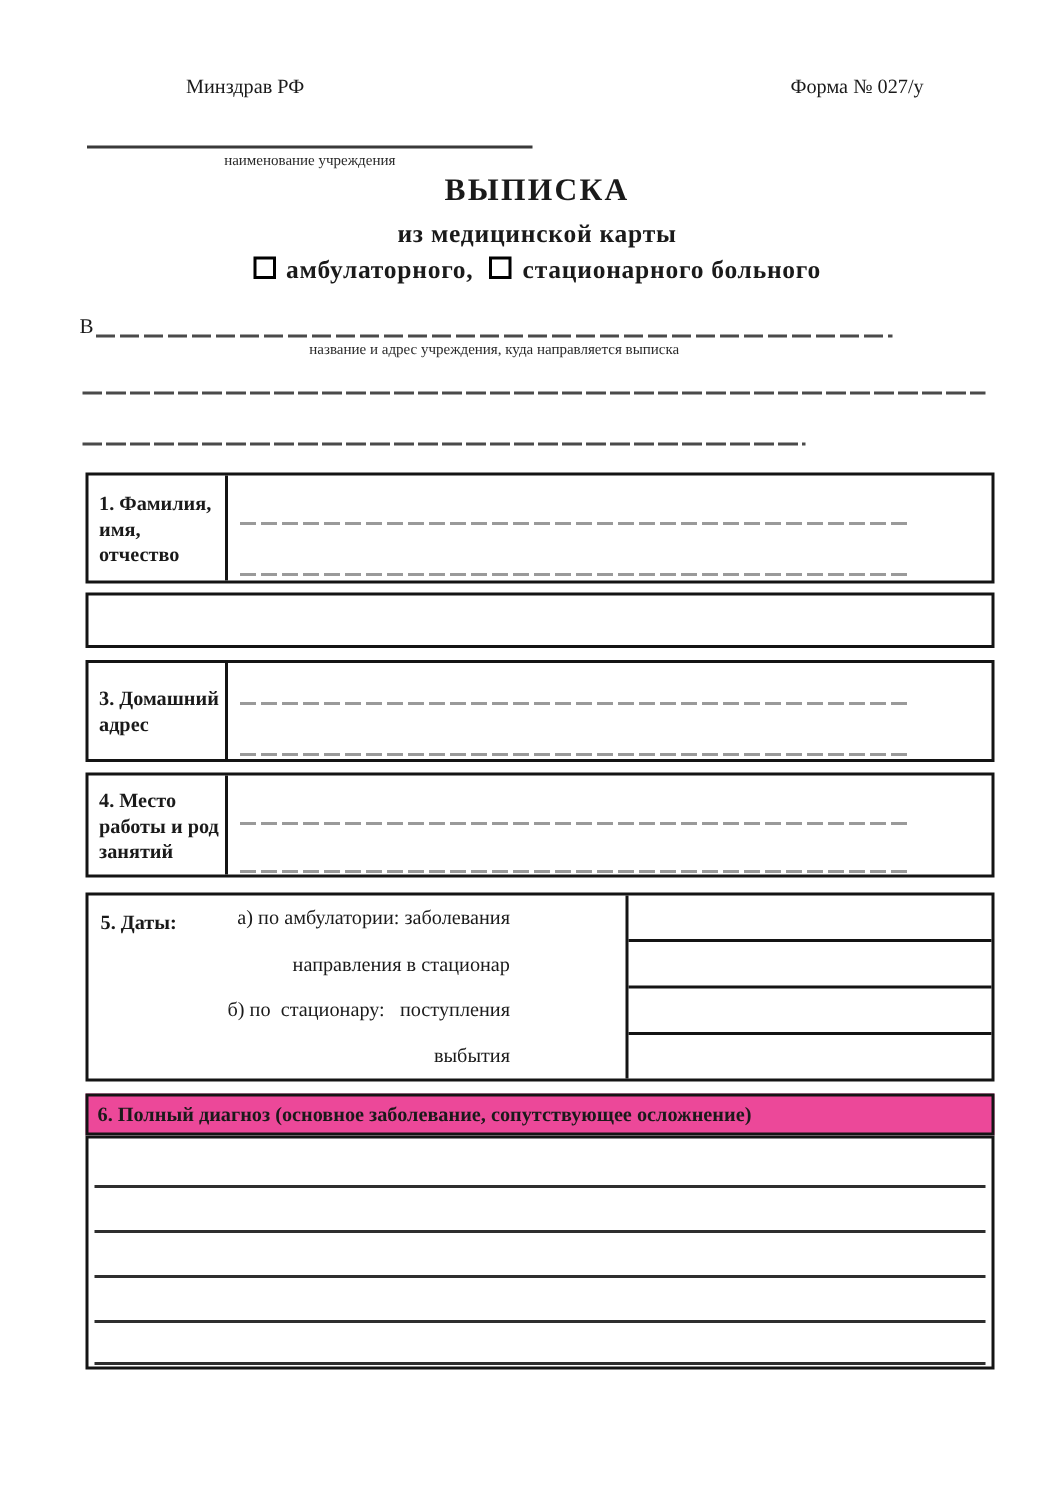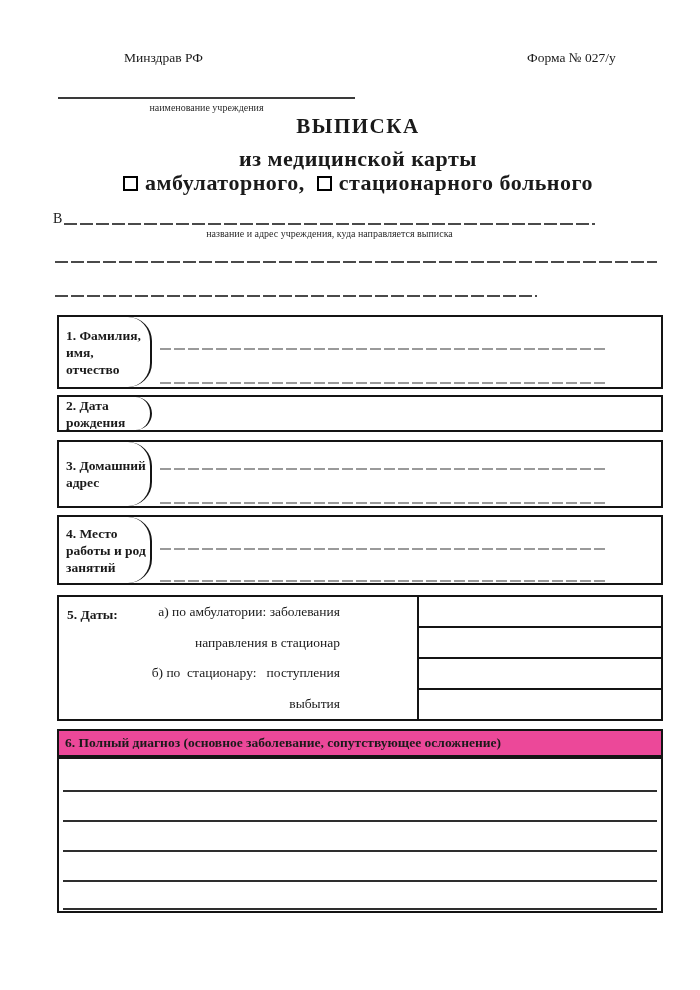--- a/index.html
+++ b/index.html
@@ -14,34 +14,34 @@
   .bold{font-weight:bold;}
 
   
   .dashline{height:2px;background:repeating-linear-gradient(90deg,#4a4a4a 0 13px,transparent 13px 16px);}
   .solidline{height:2px;background:#3a3a3a;}
   .grayline{height:1.5px;background:repeating-linear-gradient(90deg,#9a9a9a 0 11px,transparent 11px 14px);}
   .darkline{height:2px;background:#2e2e2e;}
 
   
   .t1{font-size:21px;font-weight:bold;letter-spacing:1.5px;}
-  .t2{font-size:22px;font-weight:bold;letter-spacing:.5px;}
+  .t2{font-size:17px;font-weight:bold;letter-spacing:.5px;}
   .center{left:16px;width:684px;text-align:center;}
 
   .checkbox{
     display:inline-block;width:11px;height:11px;border:2px solid #000;
     margin-right:7px;vertical-align:-1px;background:#fff;
   }
 
   
   .row{border:2px solid #141414;box-sizing:border-box;background:#fff;display:flex;}
   .label-cell{
     width:93px;border-right:2px solid #141414;box-sizing:border-box;
     font-weight:bold;font-size:13.5px;line-height:17px;
-    padding:2px 4px 2px 7px;display:flex;flex-direction:column;justify-content:center;border-radius:24px;
+    padding:2px 4px 2px 7px;display:flex;flex-direction:column;justify-content:center;
   }
   .content-cell{flex:1;position:relative;}
 
   
   .dates-label-cell{width:360px;border-right:2px solid #141414;box-sizing:border-box;position:relative;}
   .dates-cells{flex:1;display:flex;flex-direction:column;}
   .date-cell{flex:1;}
   .date-cell + .date-cell{border-top:2px solid #141414;}
   .dates-lines{position:absolute;left:95px;width:186px;top:0;bottom:0;display:flex;flex-direction:column;}
   .dates-lines div{flex:1;display:flex;align-items:center;justify-content:flex-end;font-size:13.5px;white-space:pre;}
@@ -81,21 +81,20 @@
 
 <div class="row abs" style="left:57px;top:315px;width:606px;height:74px;">
   <div class="label-cell">1. Фамилия, имя, отчество</div>
   <div class="content-cell">
     <div class="grayline abs" style="left:8px;top:31px;width:447px;"></div>
     <div class="grayline abs" style="left:8px;top:65px;width:447px;"></div>
   </div>
 </div>
 
 <div class="row abs" style="left:57px;top:395px;width:606px;height:37px;">
-  <div class="label-cell">2. Дата рождения</div>
   <div class="content-cell"></div>
 </div>
 
 <div class="row abs" style="left:57px;top:440px;width:606px;height:68px;">
   <div class="label-cell">3. Домашний адрес</div>
   <div class="content-cell">
     <div class="grayline abs" style="left:8px;top:26px;width:447px;"></div>
     <div class="grayline abs" style="left:8px;top:60px;width:447px;"></div>
   </div>
 </div>

